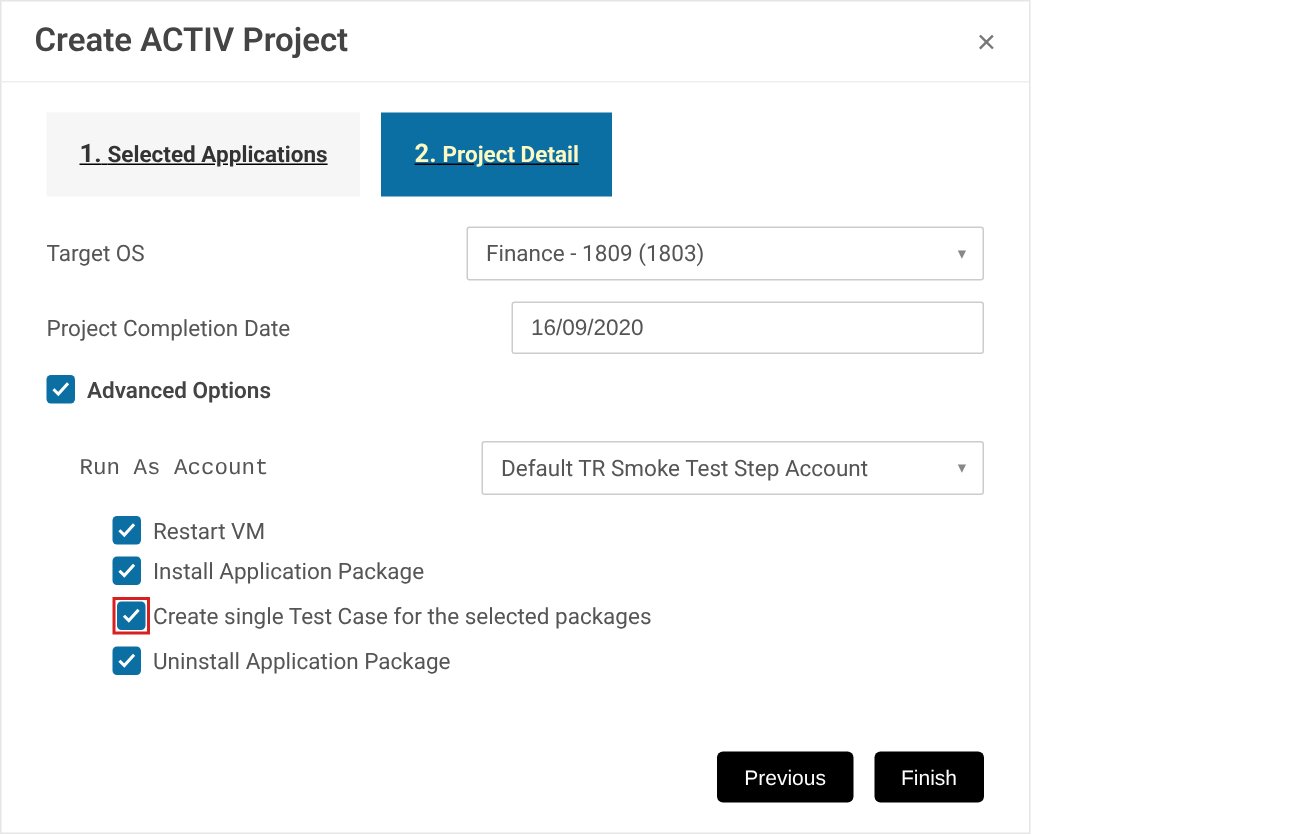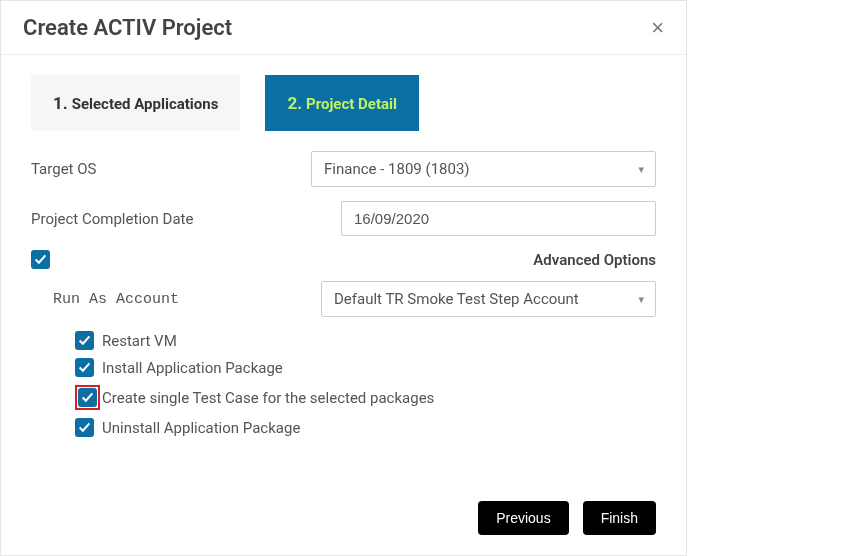--- a/index.html
+++ b/index.html
@@ -33,36 +33,37 @@
   .close-btn {
     font-size: 22px;
     color: #777;
     cursor: pointer;
     line-height: 1;
     background: none;
     border: none;
   }
   .tabs {
     display: flex;
-    gap: 25px;
+    gap: 14px;
     padding: 20px 30px 10px 30px;
+    text-decoration: underline;
   }
   .tab {
     padding: 18px 22px;
     font-weight: 700;
     cursor: pointer;
     min-width: 150px;
   }
   .tab-inactive {
     background: #f6f6f6;
     color: #333;
   }
   .tab-active {
     background: #0b6fa4;
-    color: #bef264;
+    color: #fef9c3;
   }
   .tab-num { font-size: 17px; }
   .tab-label { font-size: 15px; }
   .form-area {
     padding: 10px 30px 0 30px;
     flex: 1;
   }
   .row {
     display: flex;
     align-items: center;
@@ -100,22 +101,21 @@
     display: flex;
     align-items: center;
     gap: 8px;
     margin-bottom: 8px;
     font-size: 15px;
     color: #555;
   }
   .adv-header {
     font-weight: 600;
     color: #444;
-    margin-bottom: 12px;
-    justify-content: space-between;
+    margin-bottom: 25px;
   }
   .cb {
     width: 19px;
     height: 19px;
     border-radius: 3px;
     background: #0b6fa4;
     display: flex;
     align-items: center;
     justify-content: center;
     cursor: pointer;

